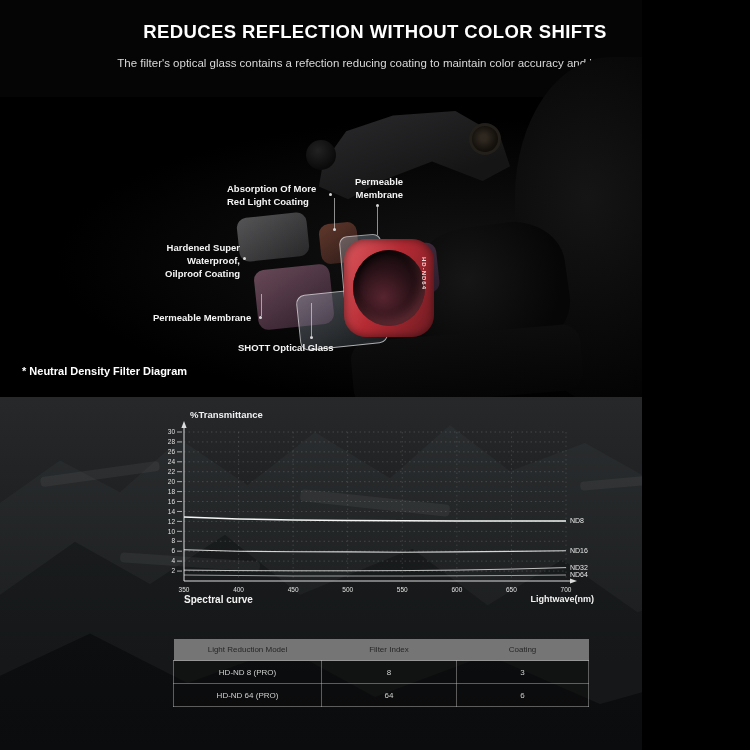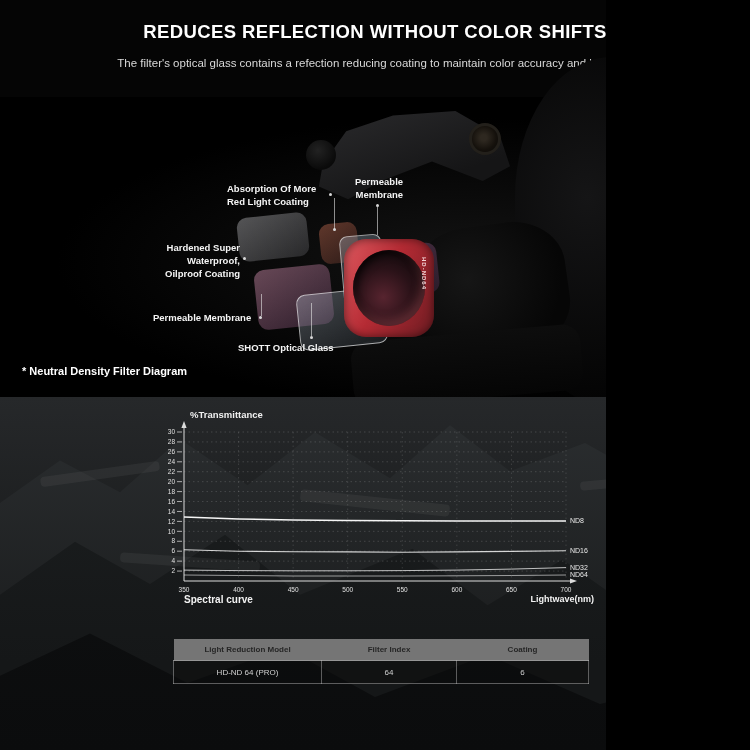--- a/index.html
+++ b/index.html
@@ -1,17 +1,17 @@
 <!DOCTYPE html>
 <html><head>
 <meta charset="utf-8">
 <style>
   html,body{margin:0;padding:0;background:#000;}
   .stage{position:relative;width:606px;height:750px;overflow:hidden;background:#000;
-         font-family:"Liberation Sans","DejaVu Sans",sans-serif;}
+         font-family:"Liberation Sans","DejaVu Sans",sans-serif;padding-left:36px;}
   
   .top-section{position:absolute;left:0;top:0;width:750px;height:97px;background:#050505;text-align:center;}
   .main-title{position:absolute;left:0;top:21px;width:750px;color:#ffffff;font-weight:bold;
               font-size:18.5px;letter-spacing:.4px;}
   .sub-title{position:absolute;left:0;top:57px;width:750px;color:#d9d9d9;font-size:11.5px;}
   
   .photo-section{position:absolute;left:0;top:97px;width:750px;height:300px;
                  background:radial-gradient(ellipse at 62% 55%,#131313 0%,#000 62%);}
   .photo-section .shape{position:absolute;}
   .arm{left:315px;top:14px;width:195px;height:92px;
@@ -81,21 +81,21 @@
   .snow{position:absolute;background:rgba(255,255,255,.05);border-radius:4px;}
   .snow1{left:40px;top:72px;width:120px;height:10px;transform:rotate(-8deg);}
   .snow2{left:300px;top:100px;width:150px;height:12px;transform:rotate(6deg);}
   .snow3{left:580px;top:80px;width:110px;height:9px;transform:rotate(-5deg);}
   .snow4{left:120px;top:160px;width:140px;height:10px;transform:rotate(4deg);}
   
   #spectral-chart{position:absolute;left:146px;top:401px;width:470px;height:212px;overflow:visible;}
   
   #spec-table{position:absolute;left:173px;top:639px;width:415px;border-collapse:collapse;
               table-layout:fixed;font-size:8px;}
-  #spec-table th{background:#757575;color:#262626;font-weight:bold;height:19px;border:0;
+  #spec-table th{background:#757575;color:#262626;font-weight:normal;height:19px;border:0;
                  text-align:center;font-size:8px;}
   #spec-table td{height:20px;color:#d0d0d0;text-align:center;
                  border:1px solid rgba(190,190,190,.45);background:rgba(12,12,12,.42);}
 </style>
 </head>
 <body>
 
 <div class="stage">
 
   <div class="top-section">
@@ -243,20 +243,25 @@
       </colgroup>
     <thead>
         <tr>
           <th>Light Reduction Model</th>
           <th>Filter Index</th>
           <th>Coating</th>
         </tr>
       </thead>
     <tbody>
         <tr>
+          <td>HD-ND 8 (PRO)</td>
+          <td>8</td>
+          <td>3</td>
+        </tr>
+        <tr>
           <td>HD-ND 64 (PRO)</td>
           <td>64</td>
           <td>6</td>
         </tr>
       </tbody>
   </table>
 
 </div>
 
 </body></html>

